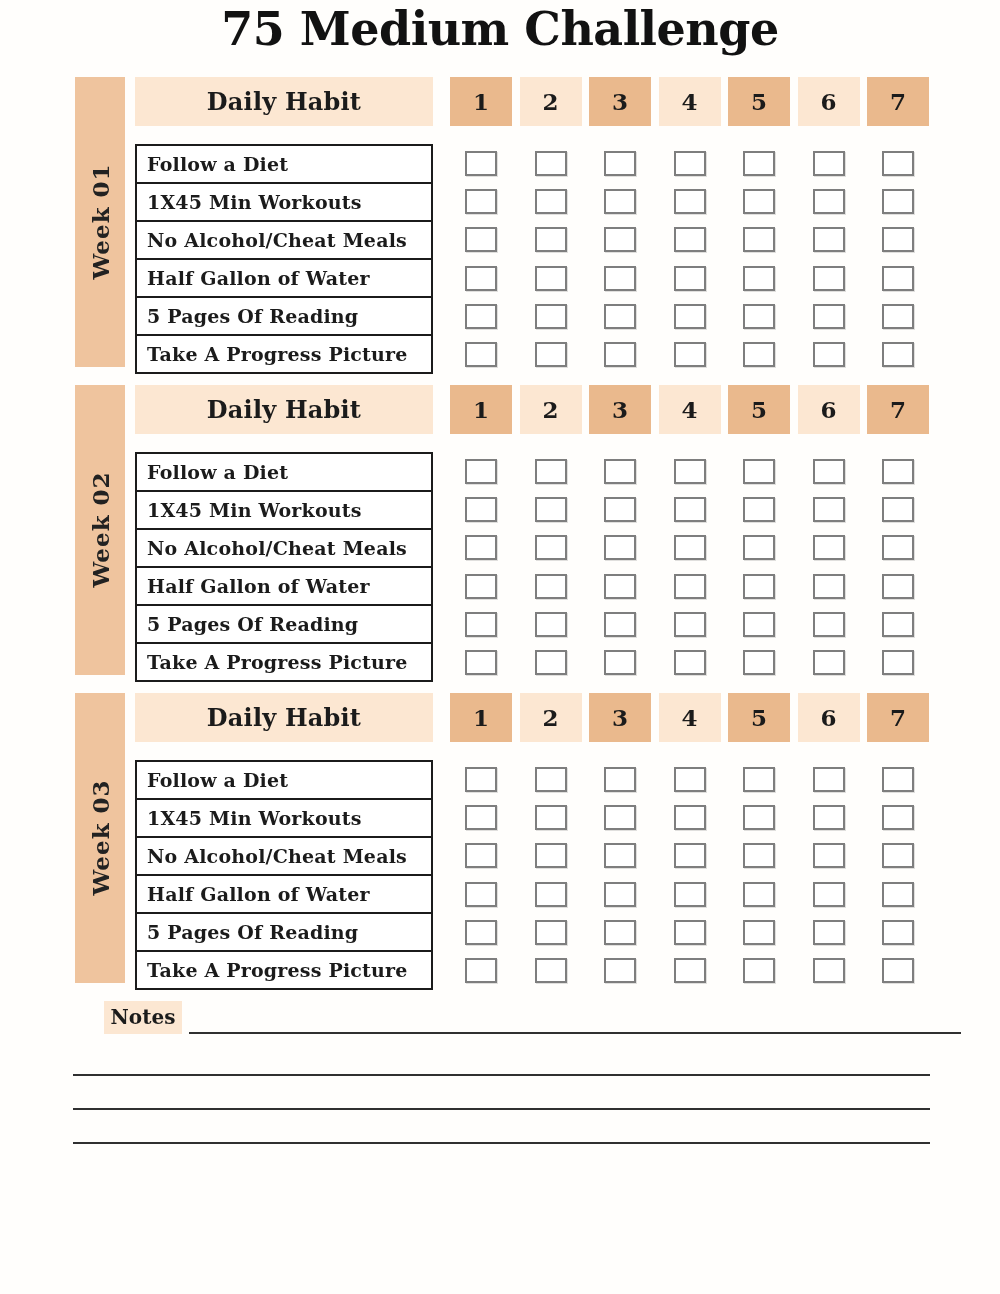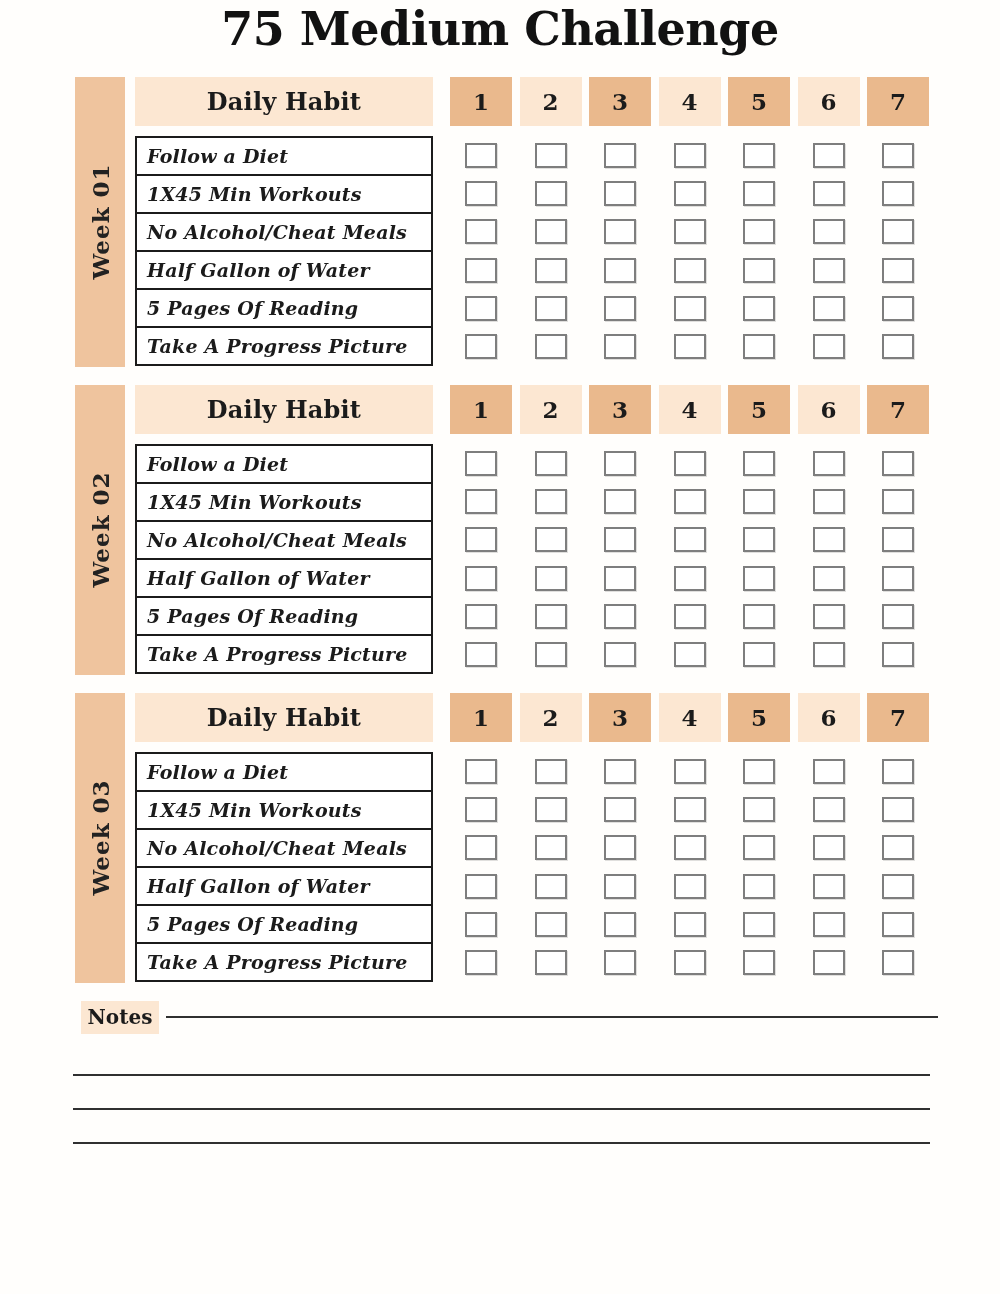--- a/index.html
+++ b/index.html
@@ -33,54 +33,54 @@
   .week-strip{
     width:50px;height:290px;background:var(--peach-strip);
     display:flex;align-items:center;justify-content:center;flex:none;
   }
   .week-label{
     transform:rotate(-90deg);
     white-space:nowrap;
     font-size:23px;font-weight:bold;letter-spacing:1px;color:#222;
   }
   .week-main{margin-left:10px;}
-  .header-row{display:flex;height:58px;margin-bottom:1px;}
+  .header-row{display:flex;height:58px;margin-bottom:9px;}
   .habit-header{
     width:298px;height:49px;background:var(--peach-light);
     display:flex;align-items:center;justify-content:center;
     font-size:24px;font-weight:bold;flex:none;letter-spacing:0.2px;
   }
   .day-cells{display:flex;margin-left:17px;gap:7.5px;}
   .day-cell{
     width:62px;height:49px;background:var(--peach-dark);
     display:flex;align-items:center;justify-content:center;
     font-size:23px;font-weight:bold;flex:none;
   }
   .day-cell.light{background:var(--peach-light);}
-  .body-row{display:flex;height:230px;font-style:italic;}
+  .body-row{display:flex;height:230px;}
   .habit-table{
     width:298px;height:230px;border:2px solid var(--ink);
     display:flex;flex-direction:column;flex:none;background:#fff;
   }
   .habit-row{
     flex:1;border-bottom:2px solid var(--ink);
     display:flex;align-items:center;padding-left:10px;
     font-size:19px;font-weight:bold;letter-spacing:0.2px;
   }
   .habit-row:last-child{border-bottom:none;}
   .check-grid{margin-left:17px;display:flex;flex-direction:column;height:230px;}
   .check-row{flex:1;display:flex;gap:7.5px;align-items:center;}
   .check-cell{width:62px;display:flex;justify-content:center;flex:none;}
   .checkbox{
     width:32px;height:25px;background:#ffffff;
     border:2px solid var(--box-border);
     box-shadow:1px 1px 0 rgba(0,0,0,0.12);
   }
   
-  .notes-row{margin-left:81px;margin-top:16px;height:33px;display:flex;align-items:center;}
+  .notes-row{margin-left:104px;margin-top:16px;height:33px;display:flex;align-items:flex-end;}
   .notes-label{
     width:78px;height:33px;background:var(--peach-light);
     display:flex;align-items:center;justify-content:center;
     font-size:20px;font-weight:bold;flex:none;
   }
   .notes-first-line{width:772px;margin-left:7px;border-bottom:2.5px solid var(--line);height:1px;}
   .note-line{margin-left:73px;width:857px;height:0;border-bottom:2.5px solid var(--line);}
   .note-line.l1{margin-top:40px;}
   .note-line.l2{margin-top:32px;}
   .note-line.l3{margin-top:32px;}

